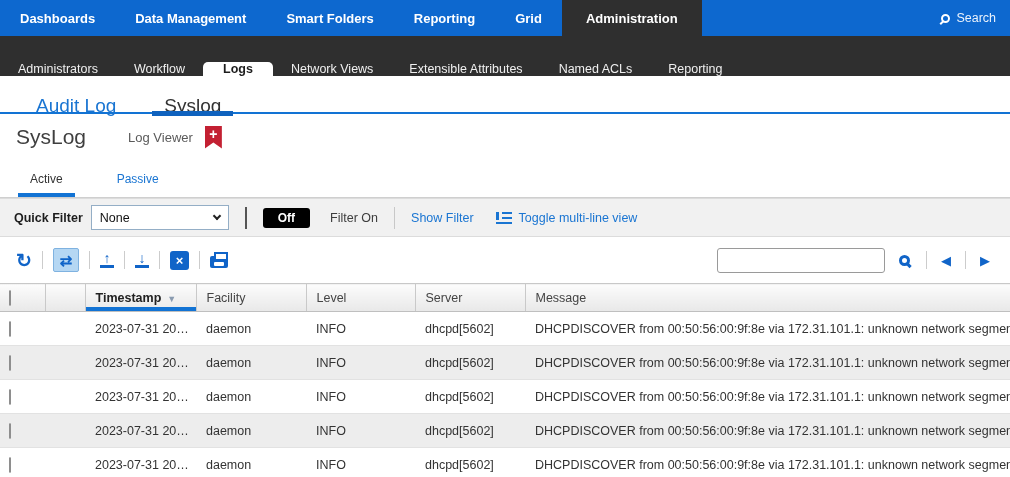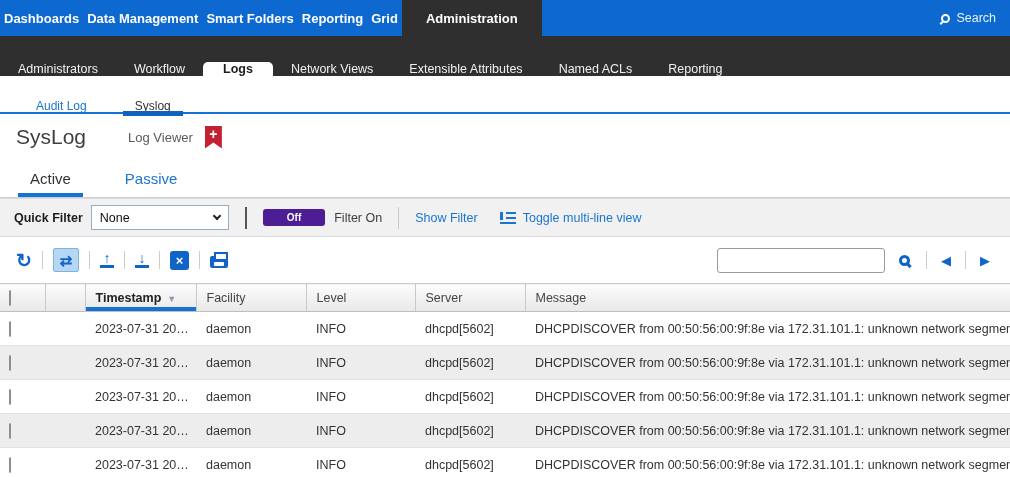--- a/index.html
+++ b/index.html
@@ -2,68 +2,68 @@
 <html><head>
 <meta charset="utf-8">
 <style>
   * { margin:0; padding:0; box-sizing:border-box; }
   html,body { width:1010px; height:477px; overflow:hidden; background:#fff;
     font-family:"Liberation Sans", sans-serif; }
   .app { width:1010px; height:477px; overflow:hidden; }
 
   
   .topnav { height:36px; background:#0d68cf; display:flex; align-items:stretch; color:#fff; }
-  .topnav-item { display:flex; align-items:center; padding:0 4px; font-size:13px; font-weight:bold; color:#fff; cursor:pointer; }
+  .topnav-item { display:flex; align-items:center; padding:0 20px; font-size:13px; font-weight:bold; color:#fff; cursor:pointer; }
   .topnav-item.active { background:#2f2f2f; padding:0 24px; }
   .topnav-search { margin-left:auto; display:flex; align-items:center; gap:6px; padding:0 14px; font-size:12.5px; color:#eaf2fc; cursor:pointer; }
   .mag { width:9px; height:9px; border:2px solid #fff; border-radius:50%; position:relative; display:inline-block; }
   .mag::after { content:''; position:absolute; width:2px; height:5px; background:#fff; bottom:-4px; left:-2px; transform:rotate(45deg); }
   .mag.blue { width:11px; height:11px; border-color:#1064c8; border-width:3px; }
   .mag.blue::after { width:3px; height:6px; background:#1064c8; bottom:-5px; right:-3px; left:auto; transform:rotate(-45deg); }
 
   
   .subnav { height:40px; background:#2f2f2f; display:flex; align-items:flex-end; }
   .subnav-item { display:flex; align-items:center; padding:0 18px; font-size:12.5px; color:#f0f0f0; cursor:pointer; }
   .subnav-item.active { background:#fff; color:#1d1d1d; font-weight:bold; border-radius:5px 5px 0 0; margin-top:6px; padding:0 20px; }
 
   
   .view-tabs { height:38px; background:#fff; display:flex; align-items:stretch; border-bottom:2px solid #1273d4; padding-left:24px; }
-  .vtab { display:flex; align-items:center; padding:0 12px; margin-right:24px; font-size:12px; cursor:pointer; position:relative;margin-top:24px; }
+  .vtab { display:flex; align-items:center; padding:0 12px; margin-right:24px; font-size:19px; cursor:pointer; position:relative;margin-top:24px; }
   .vtab.link { color:#1a75d2; }
   .vtab.active { color:#333; }
   .vtab.active::after { content:''; position:absolute; left:0; right:0; bottom:-4px; height:5px; background:#0f62be; }
 
   
   .page-header { height:46px; display:flex; align-items:center; padding:0 16px; background:#fff; }
   .page-title { font-size:21px; font-weight:normal; color:#3f3f3f; }
   .page-subtitle { font-size:13px; color:#5a5a5a; margin-left:42px; }
   .member-group { margin-left:32px; display:inline-flex; align-items:center; height:32px; background:linear-gradient(#f3f3f3,#d6d6d6); border:1px solid #c2c2c2; padding:0 10px 0 12px; gap:12px; }
   .member-label { font-size:12.5px; color:#333; }
   .member-combo { display:inline-flex; align-items:stretch; height:24px; }
   .member-input { width:132px; height:24px; border:1px solid #8a8a8a; border-radius:3px 0 0 3px; padding:0 7px; font-size:12.5px; color:#222; font-family:"Liberation Sans", sans-serif; background:#fff; }
   .combo-btn { width:26px; border:1px solid #9a9a9a; border-left:none; border-radius:0 3px 3px 0; background:linear-gradient(#fbfbfb,#dcdcdc); display:flex; align-items:center; justify-content:center; cursor:pointer; }
   .chev { width:8px; height:8px; border-right:3px solid #4c4c4c; border-bottom:3px solid #4c4c4c; transform:rotate(45deg); margin-top:-4px; }
   .bookmark { width:17px; height:23px; margin-left:12px; background:#c32032; clip-path:polygon(0 0,100% 0,100% 100%,50% 74%,0 100%); color:#fff; font-size:14px; font-weight:bold; text-align:center; line-height:16px; cursor:pointer; }
 
   
   .mode-tabs { height:38px; display:flex; align-items:stretch; border-bottom:1px solid #cfcfcf; padding-left:18px; background:#fff; }
-  .mtab { display:flex; align-items:center; padding:0 12px; margin-right:30px; font-size:15px; position:relative; cursor:pointer; }
+  .mtab { display:flex; align-items:center; padding:0 12px; margin-right:30px; font-size:12px; position:relative; cursor:pointer; }
   .mtab.active { color:#333; }
   .mtab.active::after { content:''; position:absolute; left:0; right:0; bottom:0; height:4px; background:#1273d4; }
   .mtab.link { color:#1a75d2; }
 
   
   .filter-bar { height:39px; background:#f1f1f1; border-top:1px solid #dcdcdc; border-bottom:1px solid #dcdcdc; display:flex; align-items:center; padding:0 14px; font-size:12.5px; color:#333; }
   .qf-label { font-weight:bold; color:#1d1d1d; margin-right:8px; }
   .qf-select { width:138px; height:25px; background:#fff; border:1px solid #94aec6; display:flex; align-items:center; justify-content:space-between; padding:0 8px; cursor:pointer; color:#111; }
   .qf-select .chev-sm { width:6px; height:6px; border-right:2px solid #222; border-bottom:2px solid #222; transform:rotate(45deg); margin-top:-3px; }
   .vdiv-dark { width:2px; height:22px; background:#555; margin:0 16px; }
   .vdiv-light { width:1px; height:22px; background:#c8c8c8; margin:0 16px; }
-  .off-badge { background:#4c1d95; color:#fff; font-size:10px; font-weight:bold; border-radius:3px; padding:3px 24px; cursor:pointer; }
-  .filter-on { margin-left:9px; color:#3d3d3d; }
+  .off-badge { background:#000000; color:#fff; font-size:12px; font-weight:bold; border-radius:3px; padding:3px 15px; cursor:pointer; }
+  .filter-on { margin-left:20px; color:#3d3d3d; }
   .blue-link { color:#1a75d2; cursor:pointer; }
   .ml-icon { position:relative; width:16px; height:13px; margin:0 7px 0 22px; display:inline-block; }
   .ml-icon::before { content:''; position:absolute; left:0; top:1px; width:3px; height:8px; background:#1a75d2; }
   .ml-icon i, .ml-icon::after { content:''; position:absolute; left:6px; width:10px; height:2px; background:#1a75d2; }
   .ml-icon i.l1 { top:1px; } .ml-icon i.l2 { top:6px; } .ml-icon::after { top:11px; left:0; width:16px; }
 
   
   .toolbar { height:46px; display:flex; align-items:center; padding:0 16px; background:#fff; }
   .tool-group { display:flex; align-items:center; }
   .tsep { width:1px; height:18px; background:#ccc; margin:0 10px; }

